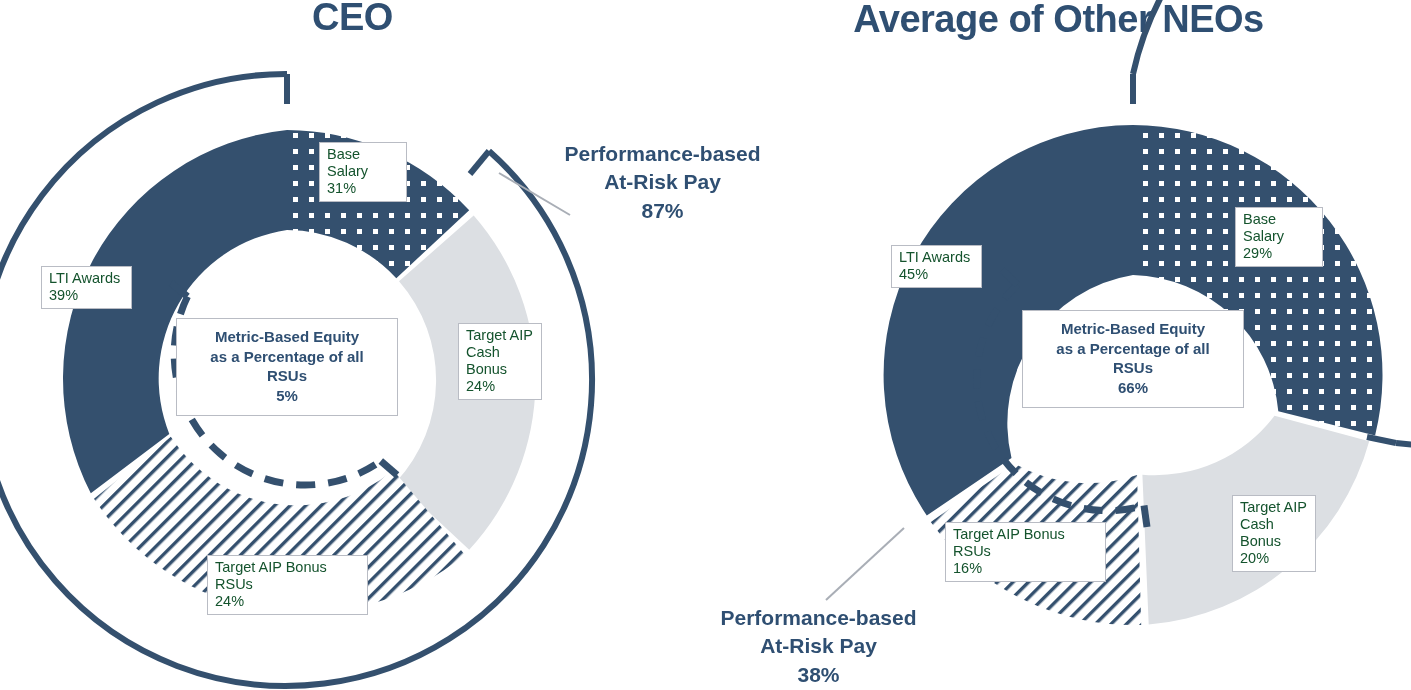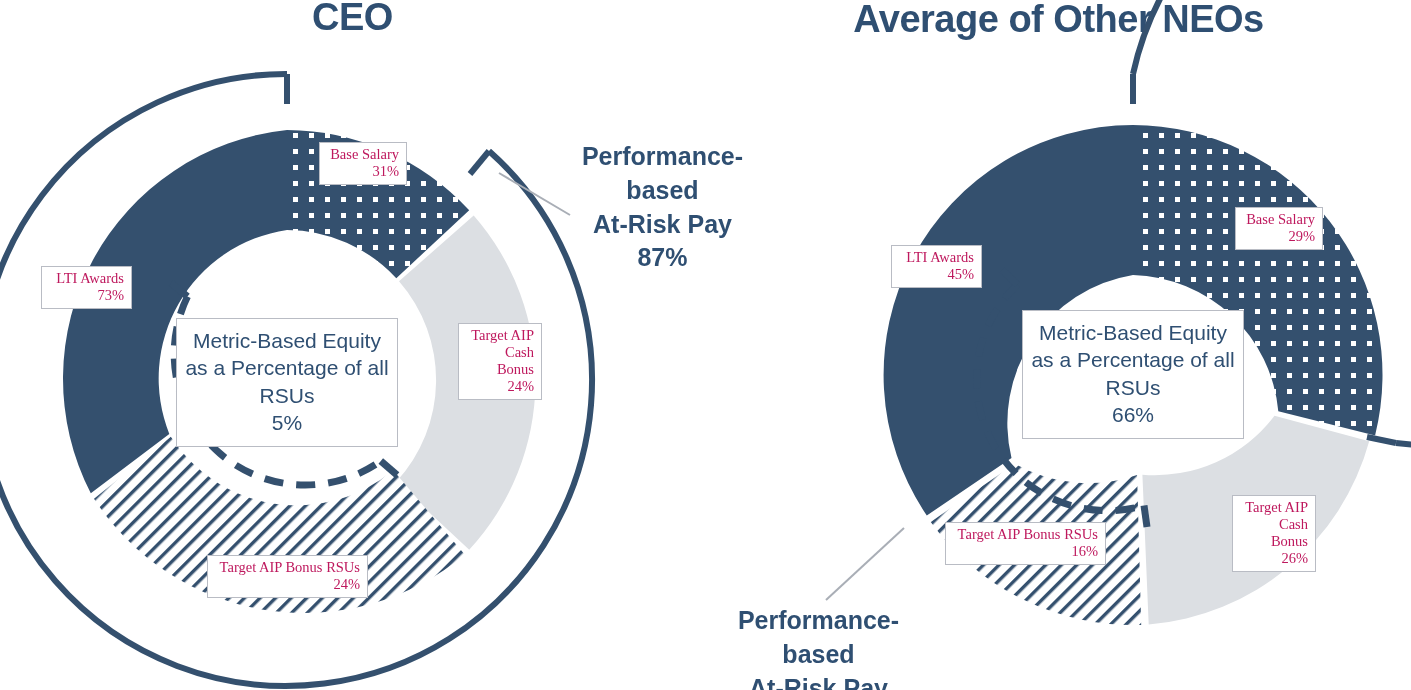--- a/index.html
+++ b/index.html
@@ -8,29 +8,29 @@
        font-family:"Liberation Sans", sans-serif;color:#34506e;}
   .chart-panel{position:absolute;top:0;height:690px;width:705px;}
   #panel-ceo{left:0;}
   #panel-neo{left:706px;}
   .chart-title{position:absolute;left:0;right:0;top:-2px;text-align:center;
       font-size:38px;font-weight:bold;color:#2f4f72;letter-spacing:-0.5px;
       font-family:"Liberation Sans", sans-serif;}
   #panel-ceo .chart-title{top:-4px;}
   .donut-svg{position:absolute;left:0;top:0;}
   .callout{position:absolute;background:#ffffff;border:1px solid #b9bcc4;
-      text-align:right;color:#be185d;line-height:1.18;
+      text-align:left;color:#14532d;line-height:1.18;
       font-size:14.5px;padding:3px 7px 4px 7px;box-sizing:border-box;
-      font-family:Liberation Serif, serif;}
+      font-family:Liberation Sans, sans-serif;}
   .callout .pct{display:block;}
   .center-box{position:absolute;background:#ffffff;border:1px solid #b9bcc4;
-      text-align:center;color:#2f4f72;font-weight:normal;font-size:21px;
+      text-align:center;color:#2f4f72;font-weight:bold;font-size:15px;
       line-height:1.3;padding:8px 6px 10px 6px;box-sizing:border-box;}
   .risk-note{position:absolute;text-align:center;font-weight:bold;
-      font-size:25px;line-height:1.35;color:#2f4f72;
+      font-size:21px;line-height:1.35;color:#2f4f72;
       font-family:"Liberation Sans", sans-serif;}
 </style>
 </head>
 <body>
 
 <div class="chart-panel" id="panel-ceo">
 
   <div class="chart-title">CEO</div>
 
   <svg class="donut-svg" width="705" height="690" viewBox="0 0 705 690">
@@ -82,21 +82,21 @@
     <span class="pct">24%</span>
   </div>
 
   <div class="callout" style="left:207px;top:555px;width:161px;">
     <span>Target AIP Bonus RSUs</span>
     <span class="pct">24%</span>
   </div>
 
   <div class="callout" style="left:41px;top:266px;width:91px;">
     <span>LTI Awards</span>
-    <span class="pct">73%</span>
+    <span class="pct">39%</span>
   </div>
 
   <div class="center-box" style="left:176px;top:318px;width:222px;">
     <span>Metric-Based Equity</span><br>
     <span>as a Percentage of all</span><br>
     <span>RSUs</span><br>
     <span>5%</span>
   </div>
 
   <div class="risk-note" style="left:555px;top:140px;width:215px;">
@@ -147,21 +147,21 @@
   </svg>
 
   <div class="callout" style="left:529px;top:207px;width:88px;">
     <span>Base Salary</span>
     <span class="pct">29%</span>
   </div>
 
   <div class="callout" style="left:526px;top:495px;width:84px;">
     <span>Target AIP</span>
     <span class="pct">Cash Bonus</span>
-    <span class="pct">26%</span>
+    <span class="pct">20%</span>
   </div>
 
   <div class="callout" style="left:239px;top:522px;width:161px;">
     <span>Target AIP Bonus RSUs</span>
     <span class="pct">16%</span>
   </div>
 
   <div class="callout" style="left:185px;top:245px;width:91px;">
     <span>LTI Awards</span>
     <span class="pct">45%</span>

